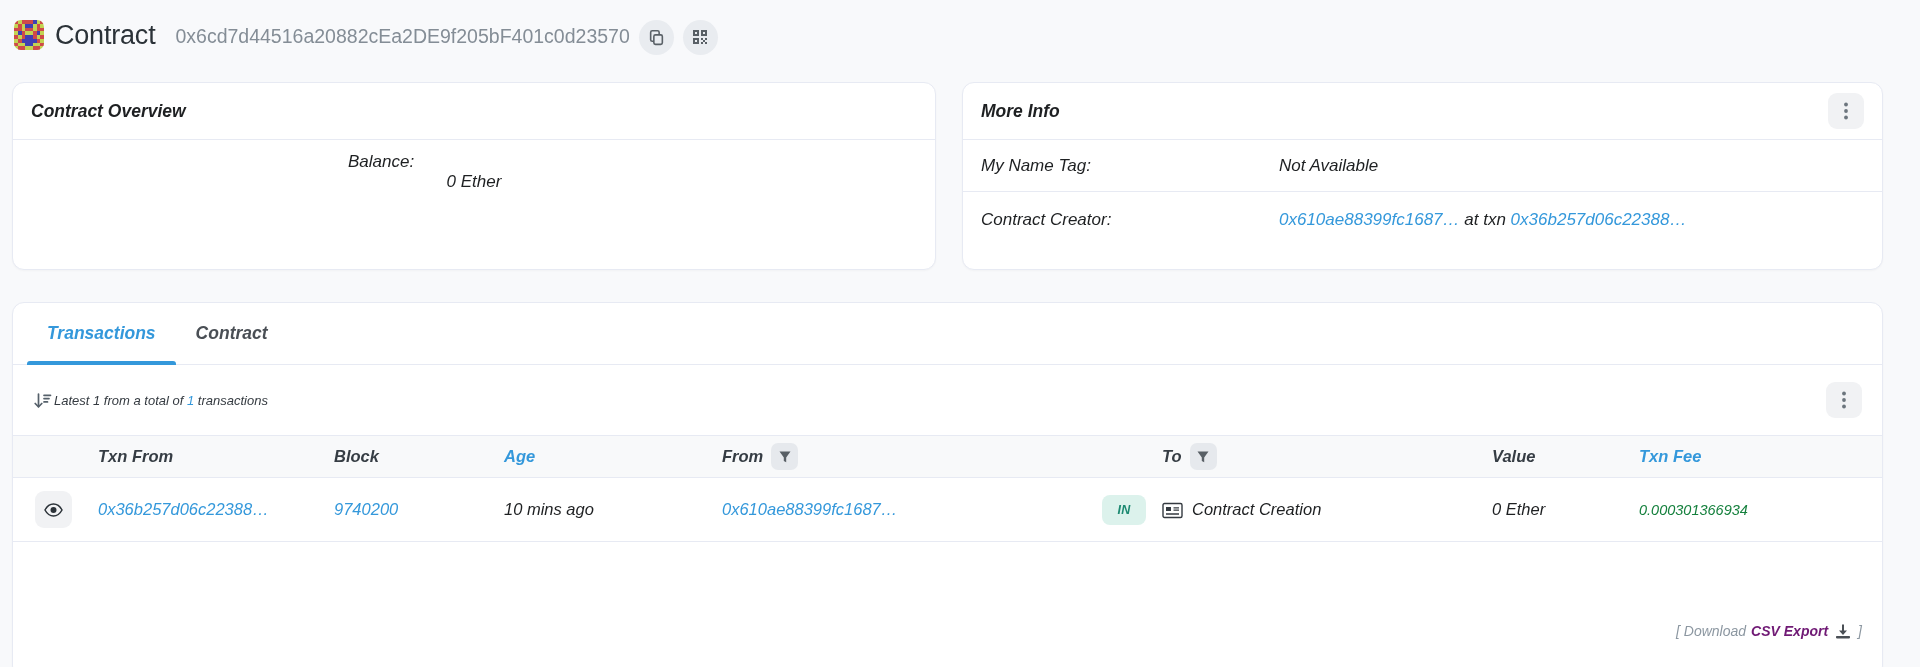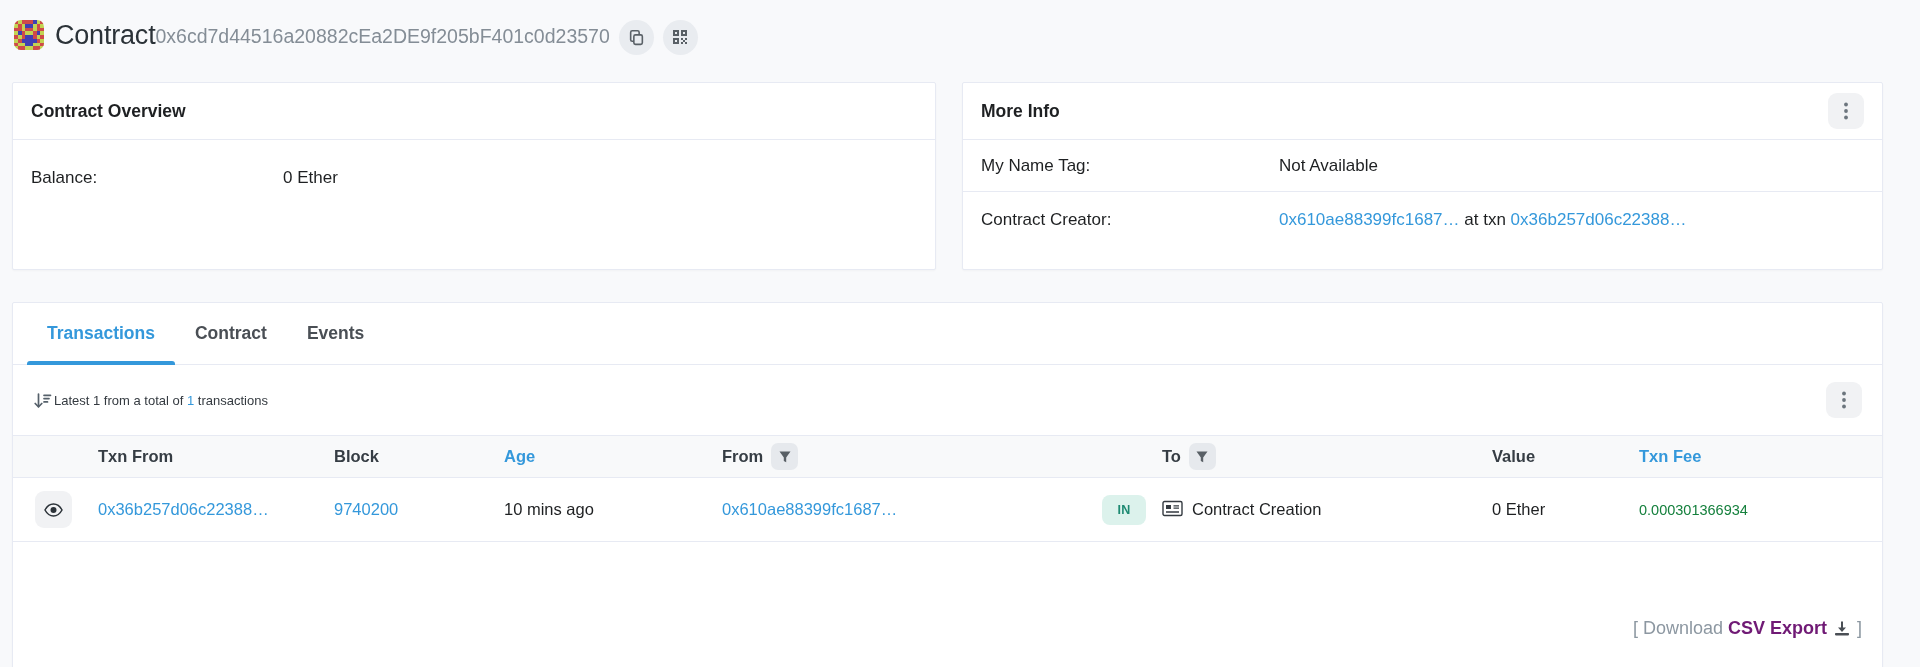--- a/index.html
+++ b/index.html
@@ -14,39 +14,40 @@
   .page-header {
     display: flex; align-items: center;
     padding: 18px 20px 16px 14px;
     height: 68px;
   }
   .blockie {
     width: 30px; height: 30px; border-radius: 7px; overflow: hidden;
     flex: 0 0 auto; margin-right: 11px;
   }
   .page-title { font-size: 27px; font-weight: 500; color: #2b3238; letter-spacing: -0.2px; }
-  .page-address { font-size: 19.5px; color: #848d96; margin-left: 0; margin-top: 3px; }
+  .page-address { font-size: 19.5px; color: #848d96; margin-left: 20px; margin-top: 3px; }
   .hdr-btn {
     width: 35px; height: 35px; border-radius: 50%;
     background: #e9ecf0; border: none; cursor: pointer;
     display: inline-flex; align-items: center; justify-content: center;
     margin-left: 9px; margin-top: 4px;
   }
   .hdr-btn svg { display: block; }
 
   
   .cards-row {
     display: flex; gap: 26px;
     margin: 14px 37px 0 12px;
   }
   .card {
     background: #ffffff;
     border: 1px solid #e7eaf3;
-    border-radius: 2px;
+    border-radius: 12px;
     box-shadow: 0 1px 2px rgba(30,32,34,0.03);
+    font-style: italic;
   }
   .card-overview { width: 924px; height: 188px; }
   .card-moreinfo { flex: 1; height: 188px; }
   .card-head {
     display: flex; align-items: center; justify-content: space-between;
     padding: 0 18px; height: 57px;
     border-bottom: 1px solid #e7eaf3;
   }
   .card-title { font-size: 17.5px; font-weight: 700; color: #1e2022; }
   .kebab-btn {
@@ -122,25 +123,25 @@
     vertical-align: middle;
   }
   .th-flex { display: flex; align-items: center; }
 
   .badge-in {
     display: inline-block; min-width: 44px; text-align: center;
     background: #dcf2ec; color: #1d8a72;
     font-size: 12.5px; font-weight: 700; letter-spacing: 0.3px;
     padding: 8px 10px; border-radius: 8px;
   }
-  .to-cell-flex { display: flex; align-items: flex-start; gap: 9px; }
+  .to-cell-flex { display: flex; align-items: flex-end; gap: 9px; }
 
   .csv-row {
     position: absolute; right: 20px; bottom: 38px;
-    font-size: 18px; color: #8c97a1;
+    font-size: 14px; color: #8c97a1;
     display: flex; align-items: center; gap: 5px;
   }
   .csv-row .csv-link { color: #701a75; font-weight: 700; }
   .csv-row svg { margin: 0 2px; }
 </style>
 </head>
 <body>
 
 <div class="page-header">
   <span class="blockie">
@@ -201,21 +202,21 @@
     </svg>
   </button>
 </div>
 
 <div class="cards-row">
 
   <div class="card card-overview">
     <div class="card-head">
       <span class="card-title">Contract Overview</span>
     </div>
-    <div class="info-row" style="margin-top: 12px;">
+    <div class="info-row" style="margin-top: 12px; flex-direction: column;">
       <span class="info-label">Balance:</span>
       <span class="info-value">0 Ether</span>
     </div>
   </div>
 
   <div class="card card-moreinfo">
     <div class="card-head">
       <span class="card-title">More Info</span>
       <button class="kebab-btn">
         <svg width="4" height="18" viewBox="0 0 4 18" fill="#6c757d">
@@ -238,21 +239,20 @@
       </span>
     </div>
   </div>
 </div>
 
 <div class="card card-txns">
 
   <div class="tabs">
     <div class="tab active">Transactions</div>
     <div class="tab">Contract</div>
-    <div class="tab">Events</div>
   </div>
 
   <div class="summary-row">
     <div class="summary-left">
       <svg width="19" height="19" viewBox="0 0 19 19" fill="none" stroke="#55606a" stroke-width="1.7" stroke-linecap="round">
         <path d="M5.5 3 v12.5"></path>
         <path d="M2.2 12.5 L5.5 15.8 L8.8 12.5"></path>
         <path d="M11 4.3 h6.5"></path>
           <path d="M11 7.6 h5"></path>
           <path d="M11 10.9 h3.5"></path>

